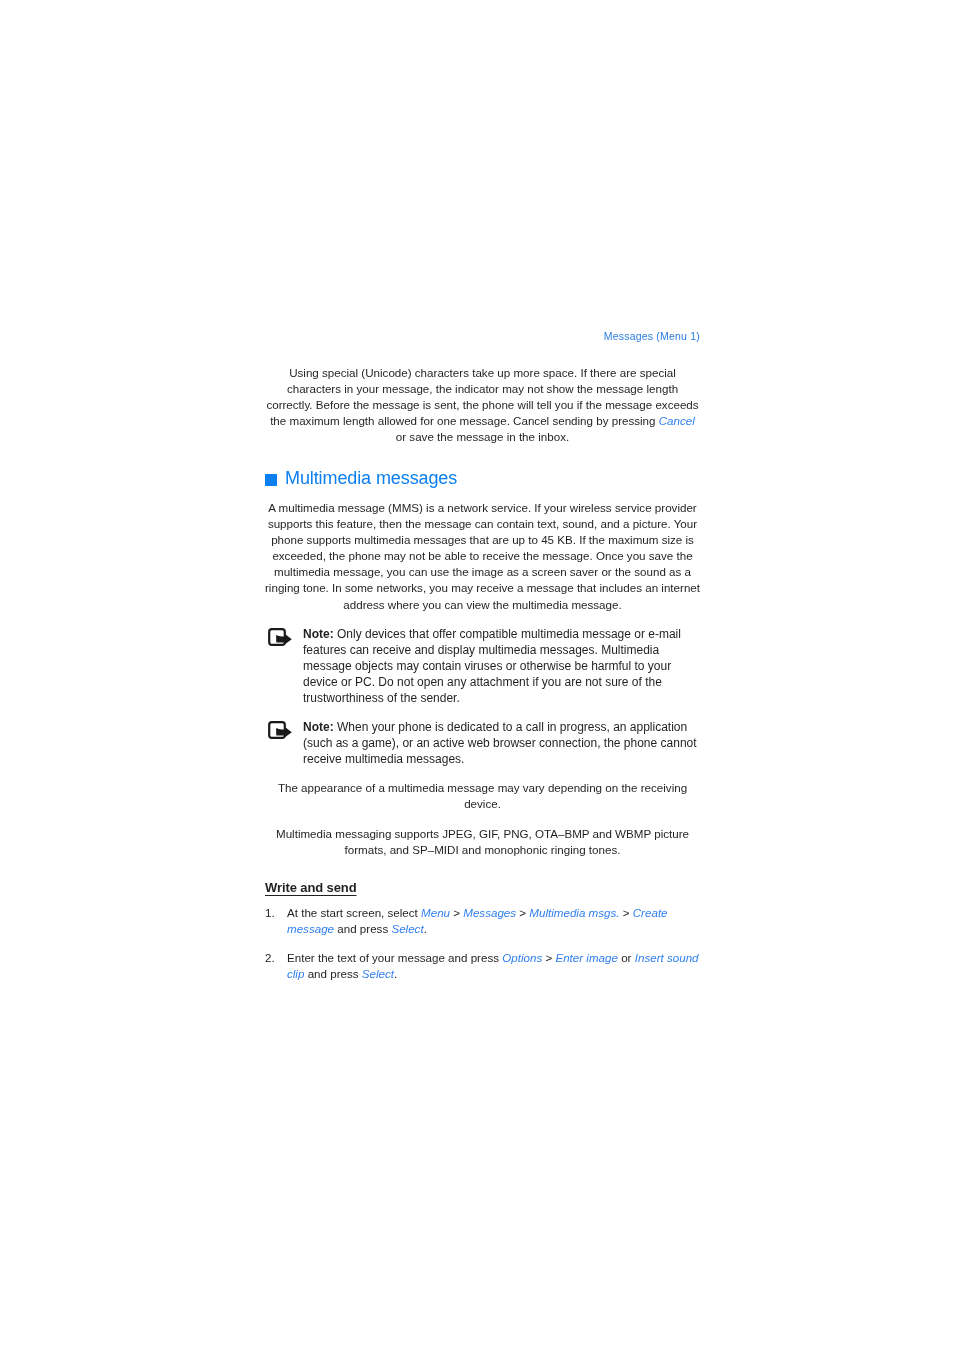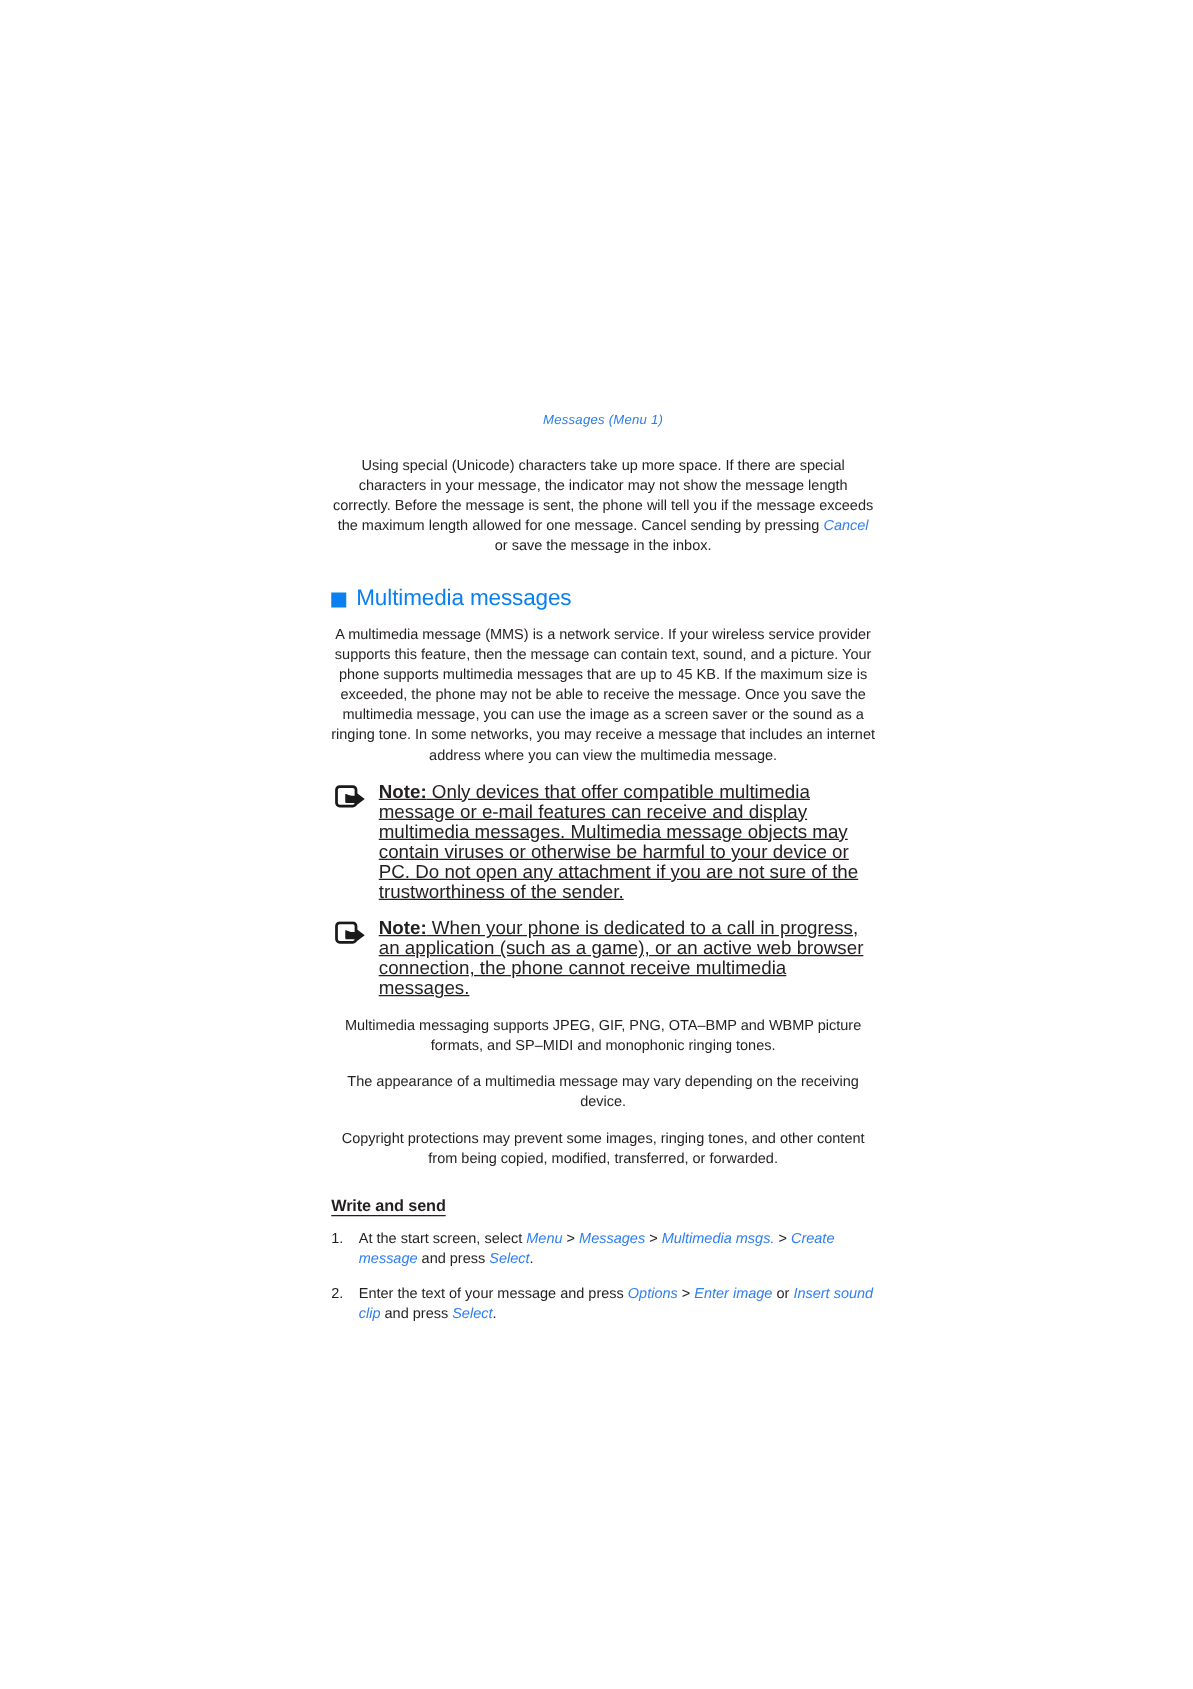--- a/index.html
+++ b/index.html
@@ -27,22 +27,21 @@
 
   
   .content {
     position: absolute;
     left: 265px;
     top: 330px;
     width: 435px;
   }
 
   .running-head {
-    text-align: center;
-    font-style: italic;
+    text-align: right;
     font-size: 10.5px;
     color: #2a7de1;
     letter-spacing: 0.2px;
     margin: 0 0 22px 0;
     line-height: 1.2;
   }
 
   p.body {
     font-size: 11.6px;
     line-height: 16.1px;
@@ -82,24 +81,23 @@
   }
   .note-icon {
     flex: none;
     width: 26px;
     height: 19px;
     margin: 2px 9px 0 3px;
     position: relative;
   }
   .note-icon svg { display: block; }
   .note-body {
-    font-size: 15px;
-    line-height: 16.1px;
-    color: #231f20;
-    text-decoration: underline;
+    font-size: 12px;
+    line-height: 16.1px;
+    color: #231f20;
   }
   .note-label {
     font-weight: bold;
   }
 
   
   .sub-heading {
     font-size: 13px;
     font-weight: bold;
     color: #231f20;
@@ -195,23 +193,22 @@
       <span class="note-icon">
         <svg width="26" height="19" viewBox="0 0 26 19" xmlns="http://www.w3.org/2000/svg">
           <rect x="1.2" y="1.2" width="15.6" height="15.6" rx="2.6" ry="2.6" fill="none" stroke="#1a1a1a" stroke-width="2.2"></rect>
           <path d="M8.4 7.2 L8.4 13.6 L16.6 13.6 L16.6 16.6 L23.8 11.2 L16.6 5.8 L16.6 8.6 L11.6 8.6 Z" fill="#1a1a1a"></path>
           <path d="M8.4 7.2 L8.4 14.4 L17.0 14.4 L17.0 10.0 Z" fill="#1a1a1a"></path>
         </svg>
       </span>
       <span class="note-body"><span class="note-label">Note:</span><span> When your phone is dedicated to a call in progress, an application (such as a game), or an active web browser connection, the phone cannot receive multimedia messages.</span></span>
     </div>
 
+    <p class="body">The appearance of a multimedia message may vary depending on the receiving device.</p>
     <p class="body">Multimedia messaging supports JPEG, GIF, PNG, OTA–BMP and WBMP picture formats, and SP–MIDI and monophonic ringing tones.</p>
-    <p class="body">The appearance of a multimedia message may vary depending on the receiving device.</p>
-    <p class="body">Copyright protections may prevent some images, ringing tones, and other content from being copied, modified, transferred, or forwarded.</p>
 
     <div class="sub-heading">Write and send</div>
 
     <ol class="steps">
       <li>
         <span class="num">1.</span>
         <span class="step-text"><span>At the start screen, select </span><span class="ui">Menu</span><span class="sep"> &gt; </span><span class="ui">Messages</span><span class="sep"> &gt; </span><span class="ui">Multimedia msgs.</span><span class="sep"> &gt; </span><span class="ui">Create message</span><span> and press </span><span class="ui">Select</span><span>.</span></span>
       </li>
       <li>
         <span class="num">2.</span>

